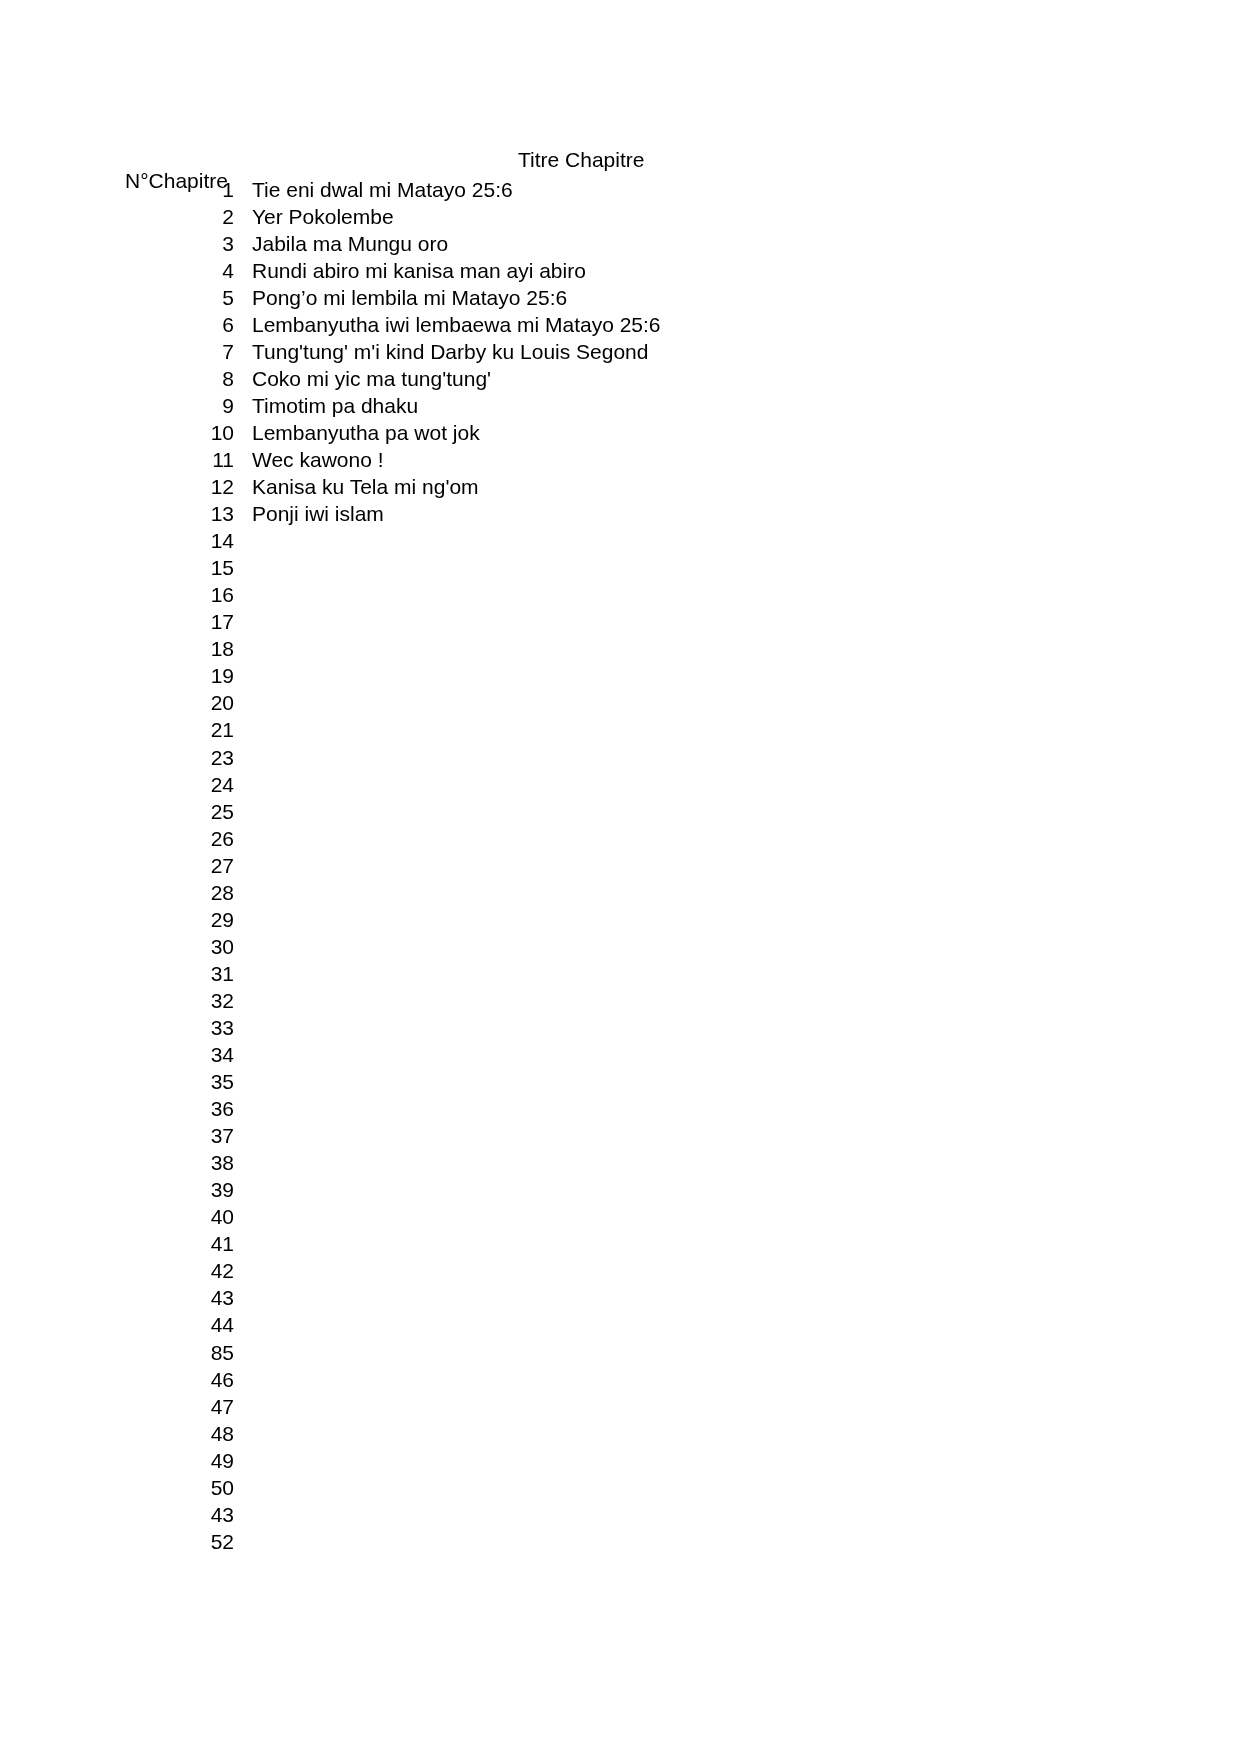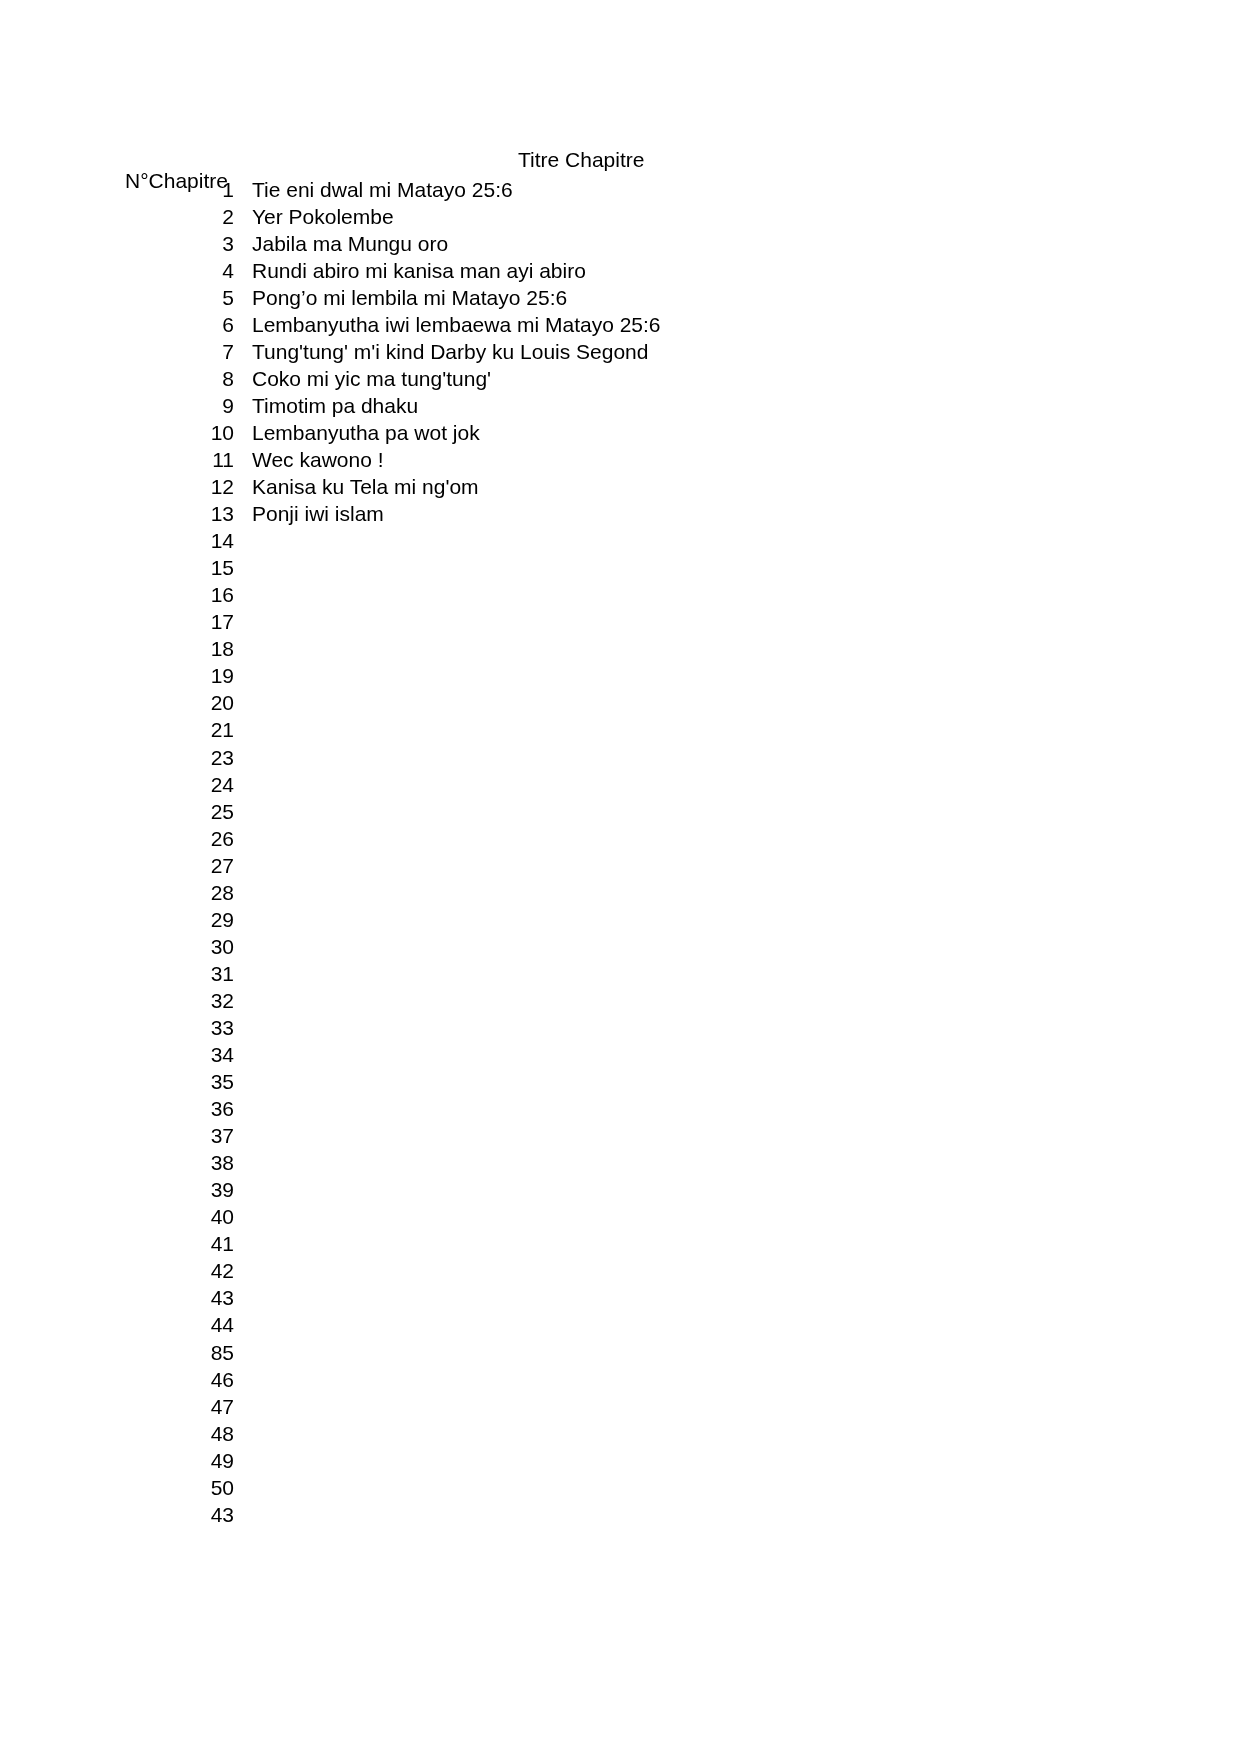--- a/index.html
+++ b/index.html
@@ -311,14 +311,18 @@
   <div class="row">
     <span class="cell-num">50</span>
     <span class="cell-title"></span>
   </div>
 
   <div class="row">
     <span class="cell-num">43</span>
     <span class="cell-title"></span>
   </div>
 
+  <div class="row">
+    <span class="cell-num">52</span>
+    <span class="cell-title"></span>
+  </div>
 </div>
 </div>
 
 </body></html>

